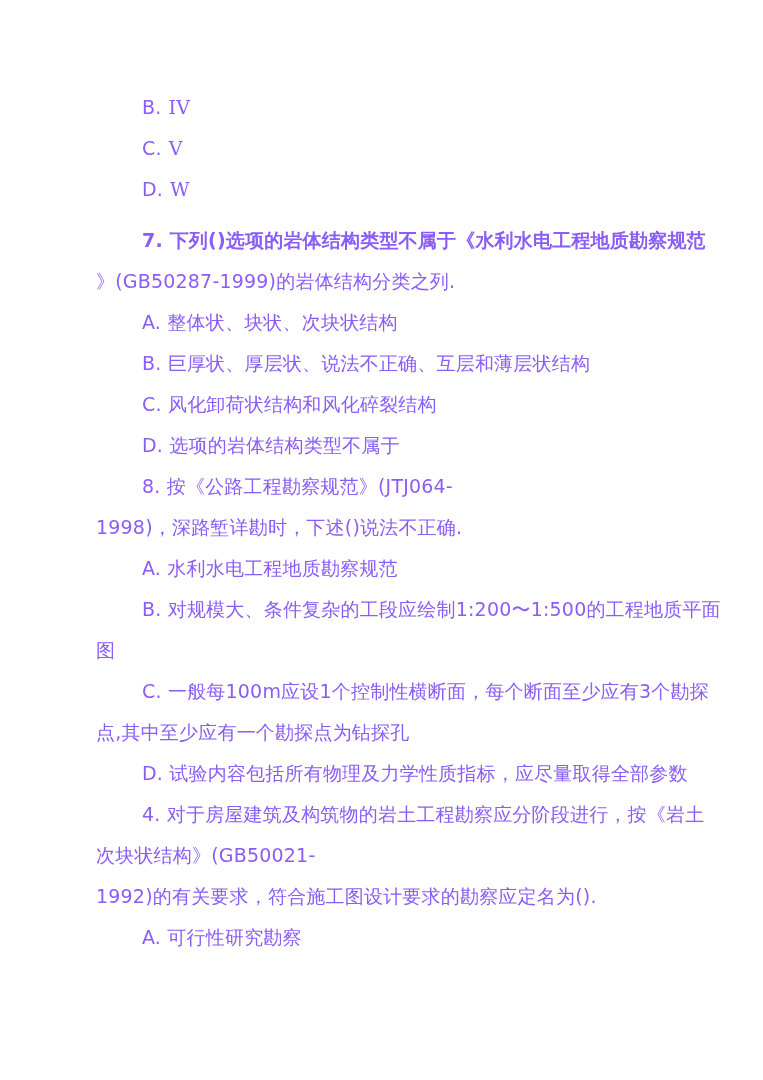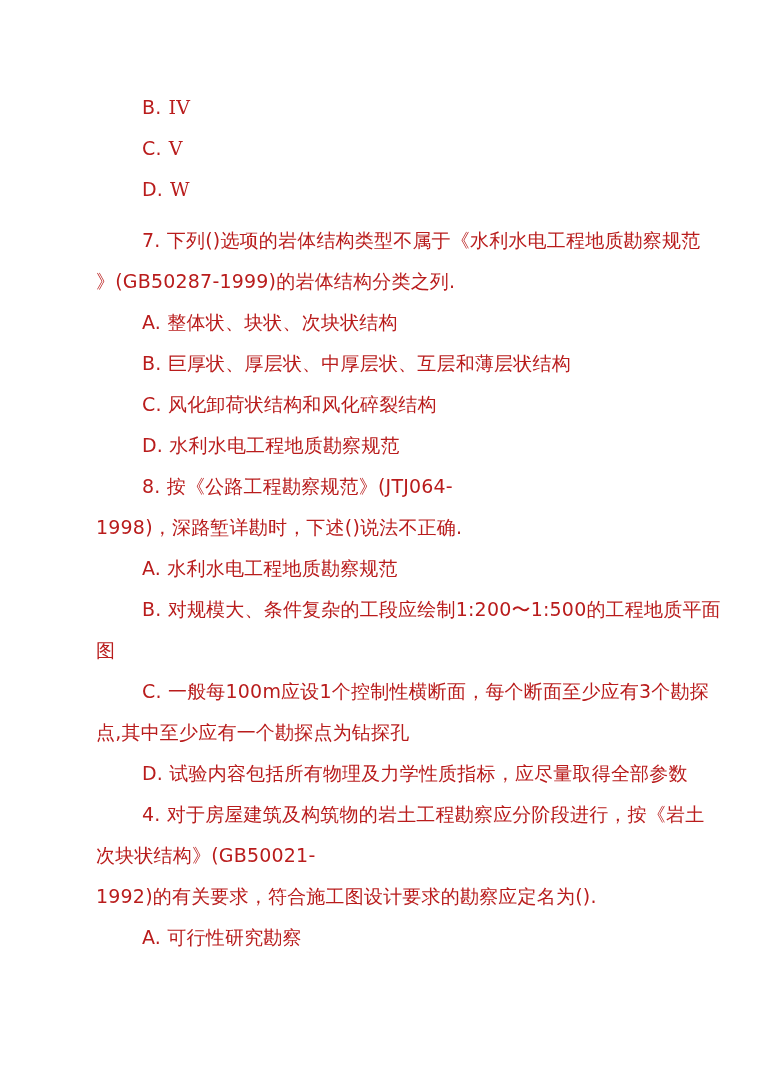--- a/index.html
+++ b/index.html
@@ -11,56 +11,57 @@
     width: 763px;
     height: 1080px;
     font-family: "DejaVu Sans", "Liberation Sans", sans-serif;
   }
   .page {
     box-sizing: border-box;
     width: 763px;
     height: 1080px;
     padding: 87px 94px 0 96px;
     overflow: hidden;
-    color: #b91c1c;
+    color: #8b5cf6;
     background: #ffffff;
   }
   .line {
     font-size: 19px;
     line-height: 41px;
     height: 41px;
     white-space: nowrap;
     letter-spacing: 0.2px;
   }
   .indent {
     padding-left: 46px;
   }
   .q-gap {
     margin-top: 10px;
+    font-weight: bold;
   }
   .serif {
     font-family: "DejaVu Serif", "Liberation Serif", serif;
     margin-left: 7px;
   }
 </style>
 </head>
 <body>
 
 <div class="page">
 
   <div class="line indent"><span>B.</span><span class="serif">IV</span></div>
   <div class="line indent"><span>C.</span><span class="serif">V</span></div>
   <div class="line indent"><span>D.</span><span class="serif">W</span></div>
 
   <div class="line indent q-gap">7. 下列()选项的岩体结构类型不属于《水利水电工程地质勘察规范</div>
   <div class="line">》(GB50287-1999)的岩体结构分类之列.</div>
   <div class="line indent">A. 整体状、块状、次块状结构</div>
-  <div class="line indent">B. 巨厚状、厚层状、中厚层状、互层和薄层状结构</div>
+  <div class="line indent">B. 巨厚状、厚层状、说法不正确、互层和薄层状结构</div>
   <div class="line indent">C. 风化卸荷状结构和风化碎裂结构</div>
-  <div class="line indent">D. 水利水电工程地质勘察规范</div>
+  <div class="line indent">D. 选项的岩体结构类型不属于</div>
 
   <div class="line indent">8. 按《公路工程勘察规范》(JTJ064-</div>
   <div class="line">1998)，深路堑详勘时，下述()说法不正确.</div>
   <div class="line indent">A. 水利水电工程地质勘察规范</div>
   <div class="line indent">B. 对规模大、条件复杂的工段应绘制1:200〜1:500的工程地质平面</div>
   <div class="line">图</div>
   <div class="line indent">C. 一般每100m应设1个控制性横断面，每个断面至少应有3个勘探</div>
   <div class="line">点,其中至少应有一个勘探点为钻探孔</div>
   <div class="line indent">D. 试验内容包括所有物理及力学性质指标，应尽量取得全部参数</div>
 

